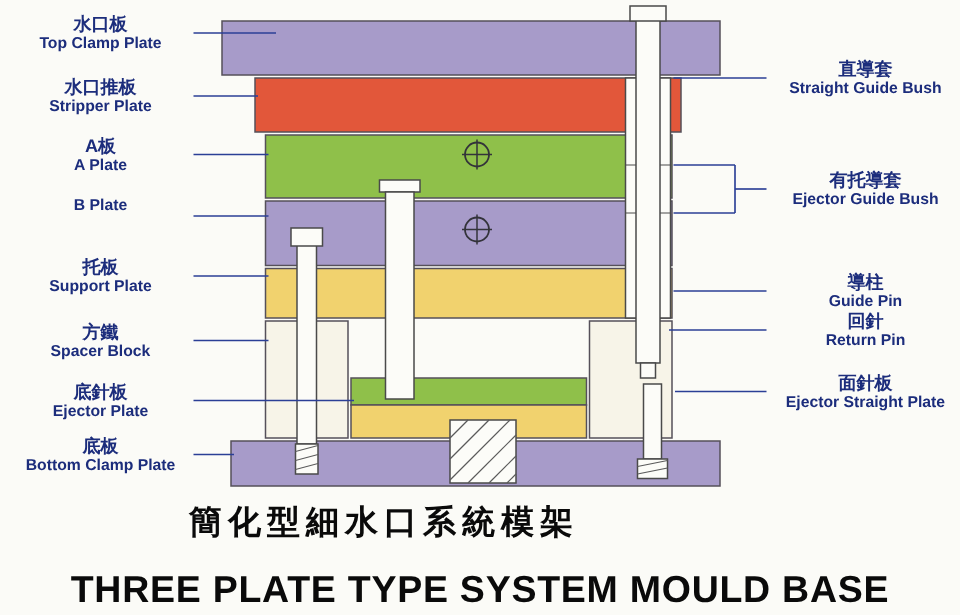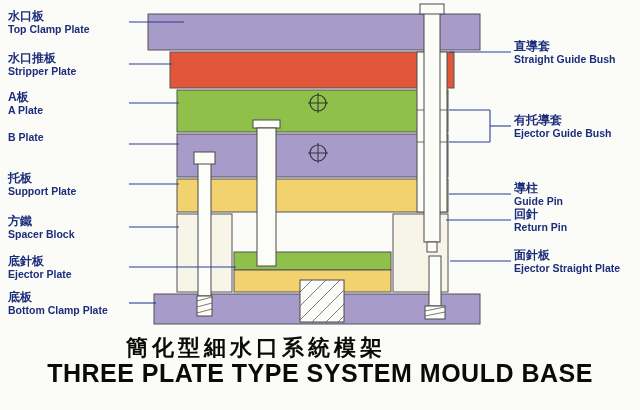--- a/index.html
+++ b/index.html
@@ -14,26 +14,26 @@
   .pin    { fill:#fcfcf8; stroke:#4a4a4a; stroke-width:1; }
   .edge   { stroke:#4a4a4a; stroke-width:0.8; fill:none; }
   .hatch  { stroke:#5a5a5a; stroke-width:0.8; }
   .target { fill:none; stroke:#33333a; stroke-width:1.2; }
   .cross  { stroke:#33333a; stroke-width:1; }
   .leader { stroke:#2b3f96; stroke-width:1.1; fill:none; }
 
   .lbl { position:absolute; color:#1c2d7c; font-weight:bold; line-height:1.18; }
   .lbl .zh { display:block; font-size:12px; white-space:nowrap; }
   .lbl .en { display:block; font-size:10.5px; white-space:nowrap; }
-  .lbl.left  { right:514px; width:118px; text-align:left; }
-  .lbl.right { left:514px;  width:126px; text-align:left; }
+  .lbl.left  { right:514px; width:118px; text-align:center; }
+  .lbl.right { left:514px;  width:126px; text-align:center; }
 
   .title-zh { position:absolute; top:333px; left:0; width:512px; text-align:center;
               font-size:22px; font-weight:bold; color:#0a0a0a; letter-spacing:4px; }
-  .title-en { position:absolute; top:359px; left:0; width:640px; text-align:center;
+  .title-en { position:absolute; top:379px; left:0; width:640px; text-align:center;
               font-size:25px; font-weight:bold; color:#0a0a0a; letter-spacing:0.5px; }
 </style>
 </head>
 <body>
 
 <div class="stage">
 
   <svg class="diagram" width="640" height="335" viewBox="0 0 640 335">
 
     <rect class="plate" x="148" y="14" width="332" height="36" fill="#a79bc9"></rect>

